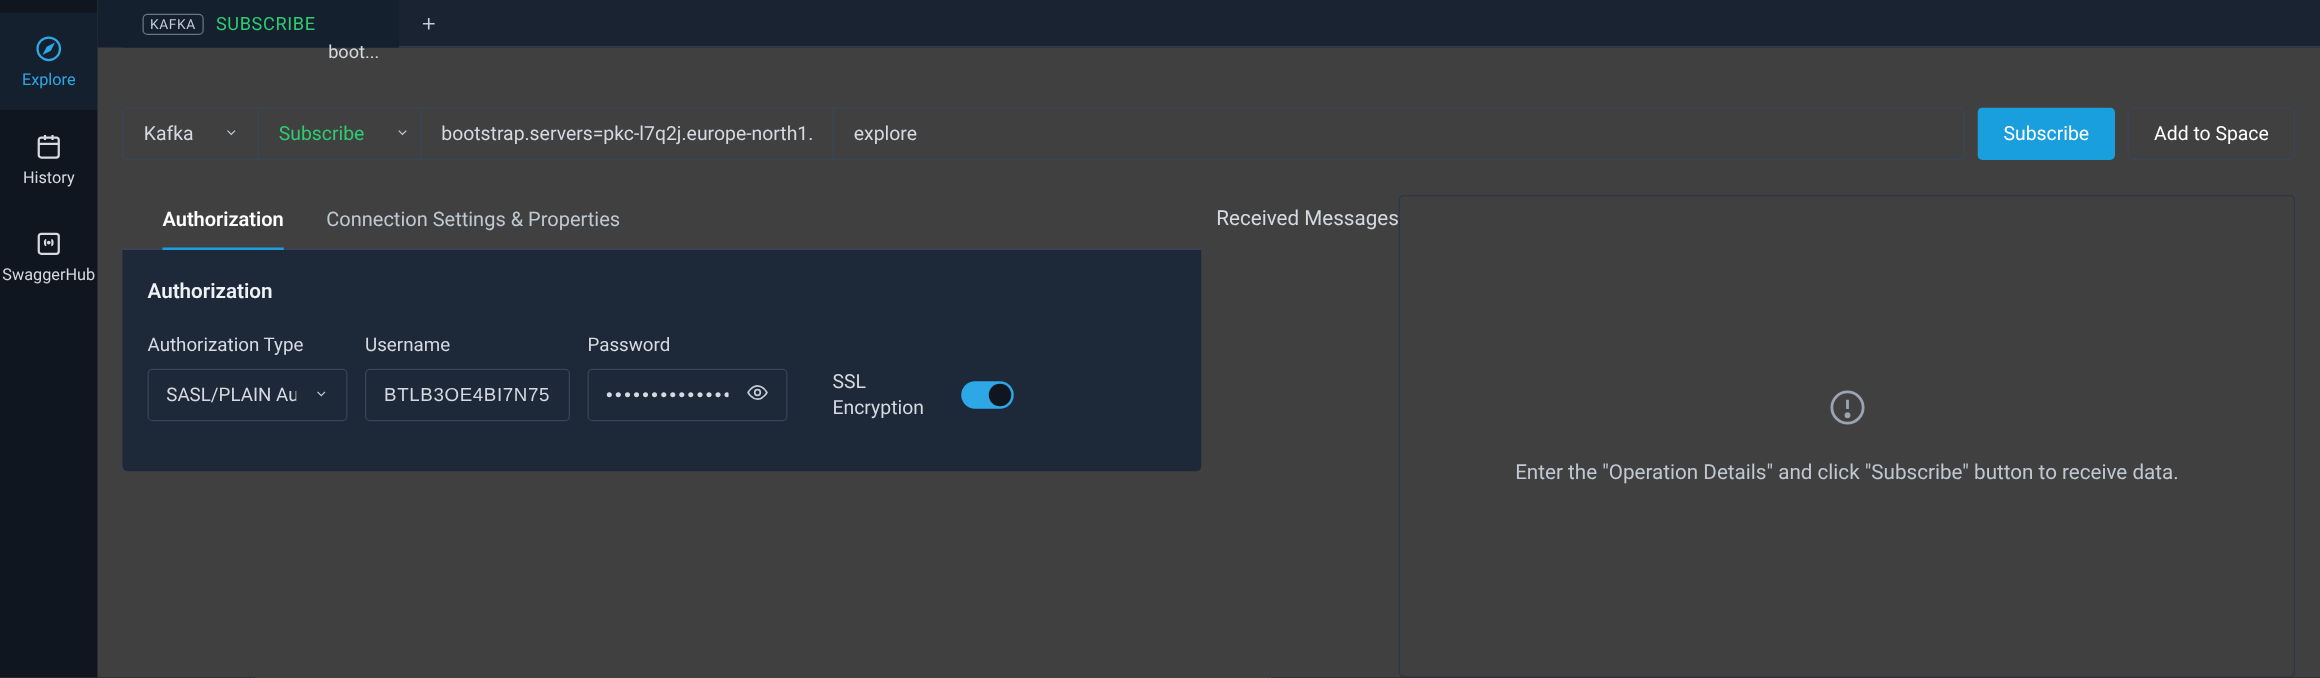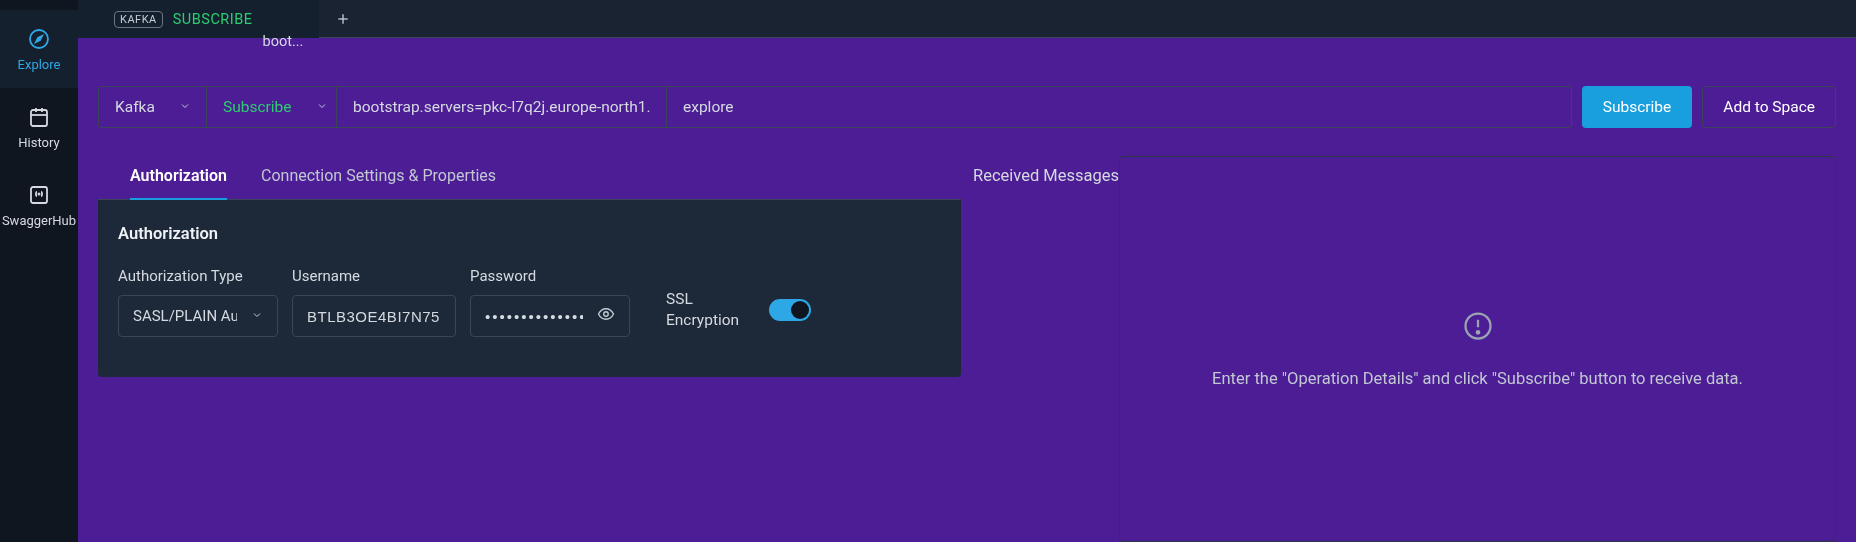--- a/index.html
+++ b/index.html
@@ -37,21 +37,21 @@
     background: #15202e;
     color: #2ea7e6;
   }
   .sidebar-item svg { width: 24px; height: 24px; }
   .sidebar-label { font-size: 13px; }
   
   .main-col {
     flex: 1;
     display: flex;
     flex-direction: column;
-    background: #4c1d95;
+    background: #404040;
   }
   
   .tabbar {
     height: 38px;
     display: flex;
     align-items: stretch;
     background: #15202e;
   }
   .tab-spacer { width: 20px; }
   .tab {
@@ -185,21 +185,21 @@
   }
   .cfg-body {
     background: #1d2838;
     border-radius: 0 0 4px 4px;
     padding: 24px 20px 40px 20px;
   }
   .section-title { font-size: 16.5px; color:#eef1f5; font-weight:600; margin-bottom: 24px;}
   .form-row {
     display: flex;
     gap: 14px;
-    align-items: center;
+    align-items: flex-end;
   }
   .field { display:flex; flex-direction:column; gap:10px; }
   .field-label { font-size: 15px; color:#d5dae0;}
   .ctrl {
     height: 42px;
     border: 1px solid #3a4557;
     border-radius: 4px;
     background: transparent;
     color: #d5dae0;
     font-size: 15px;

